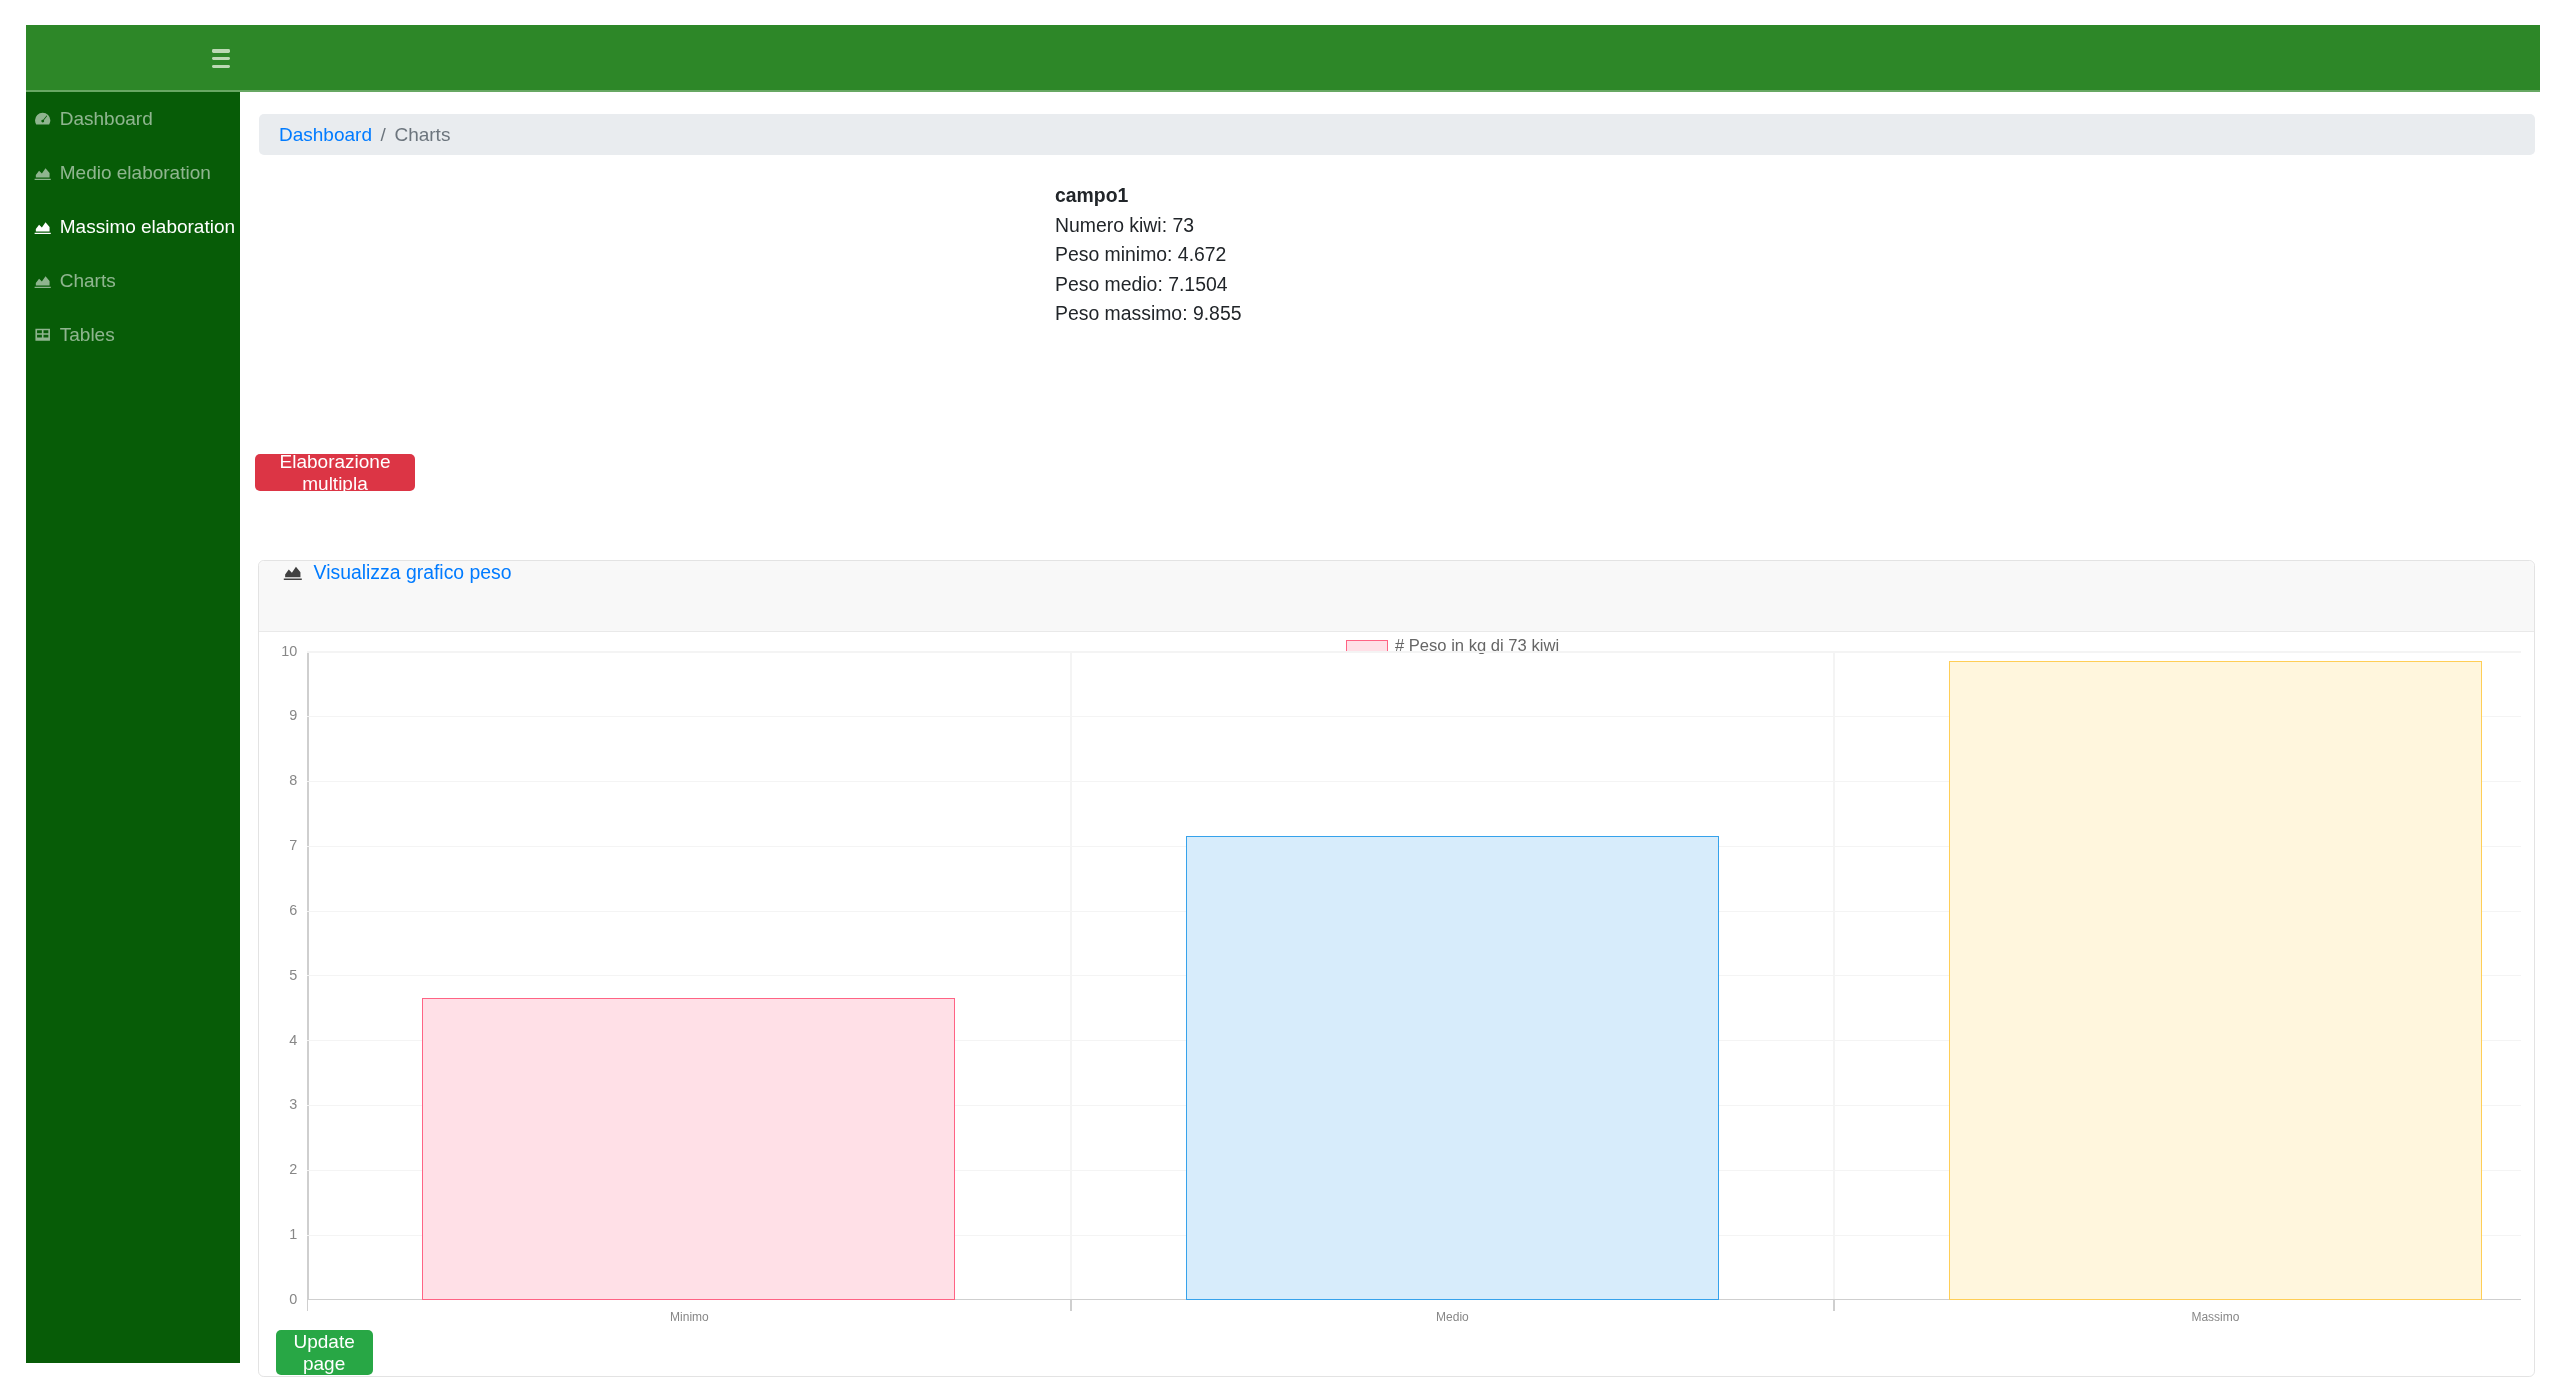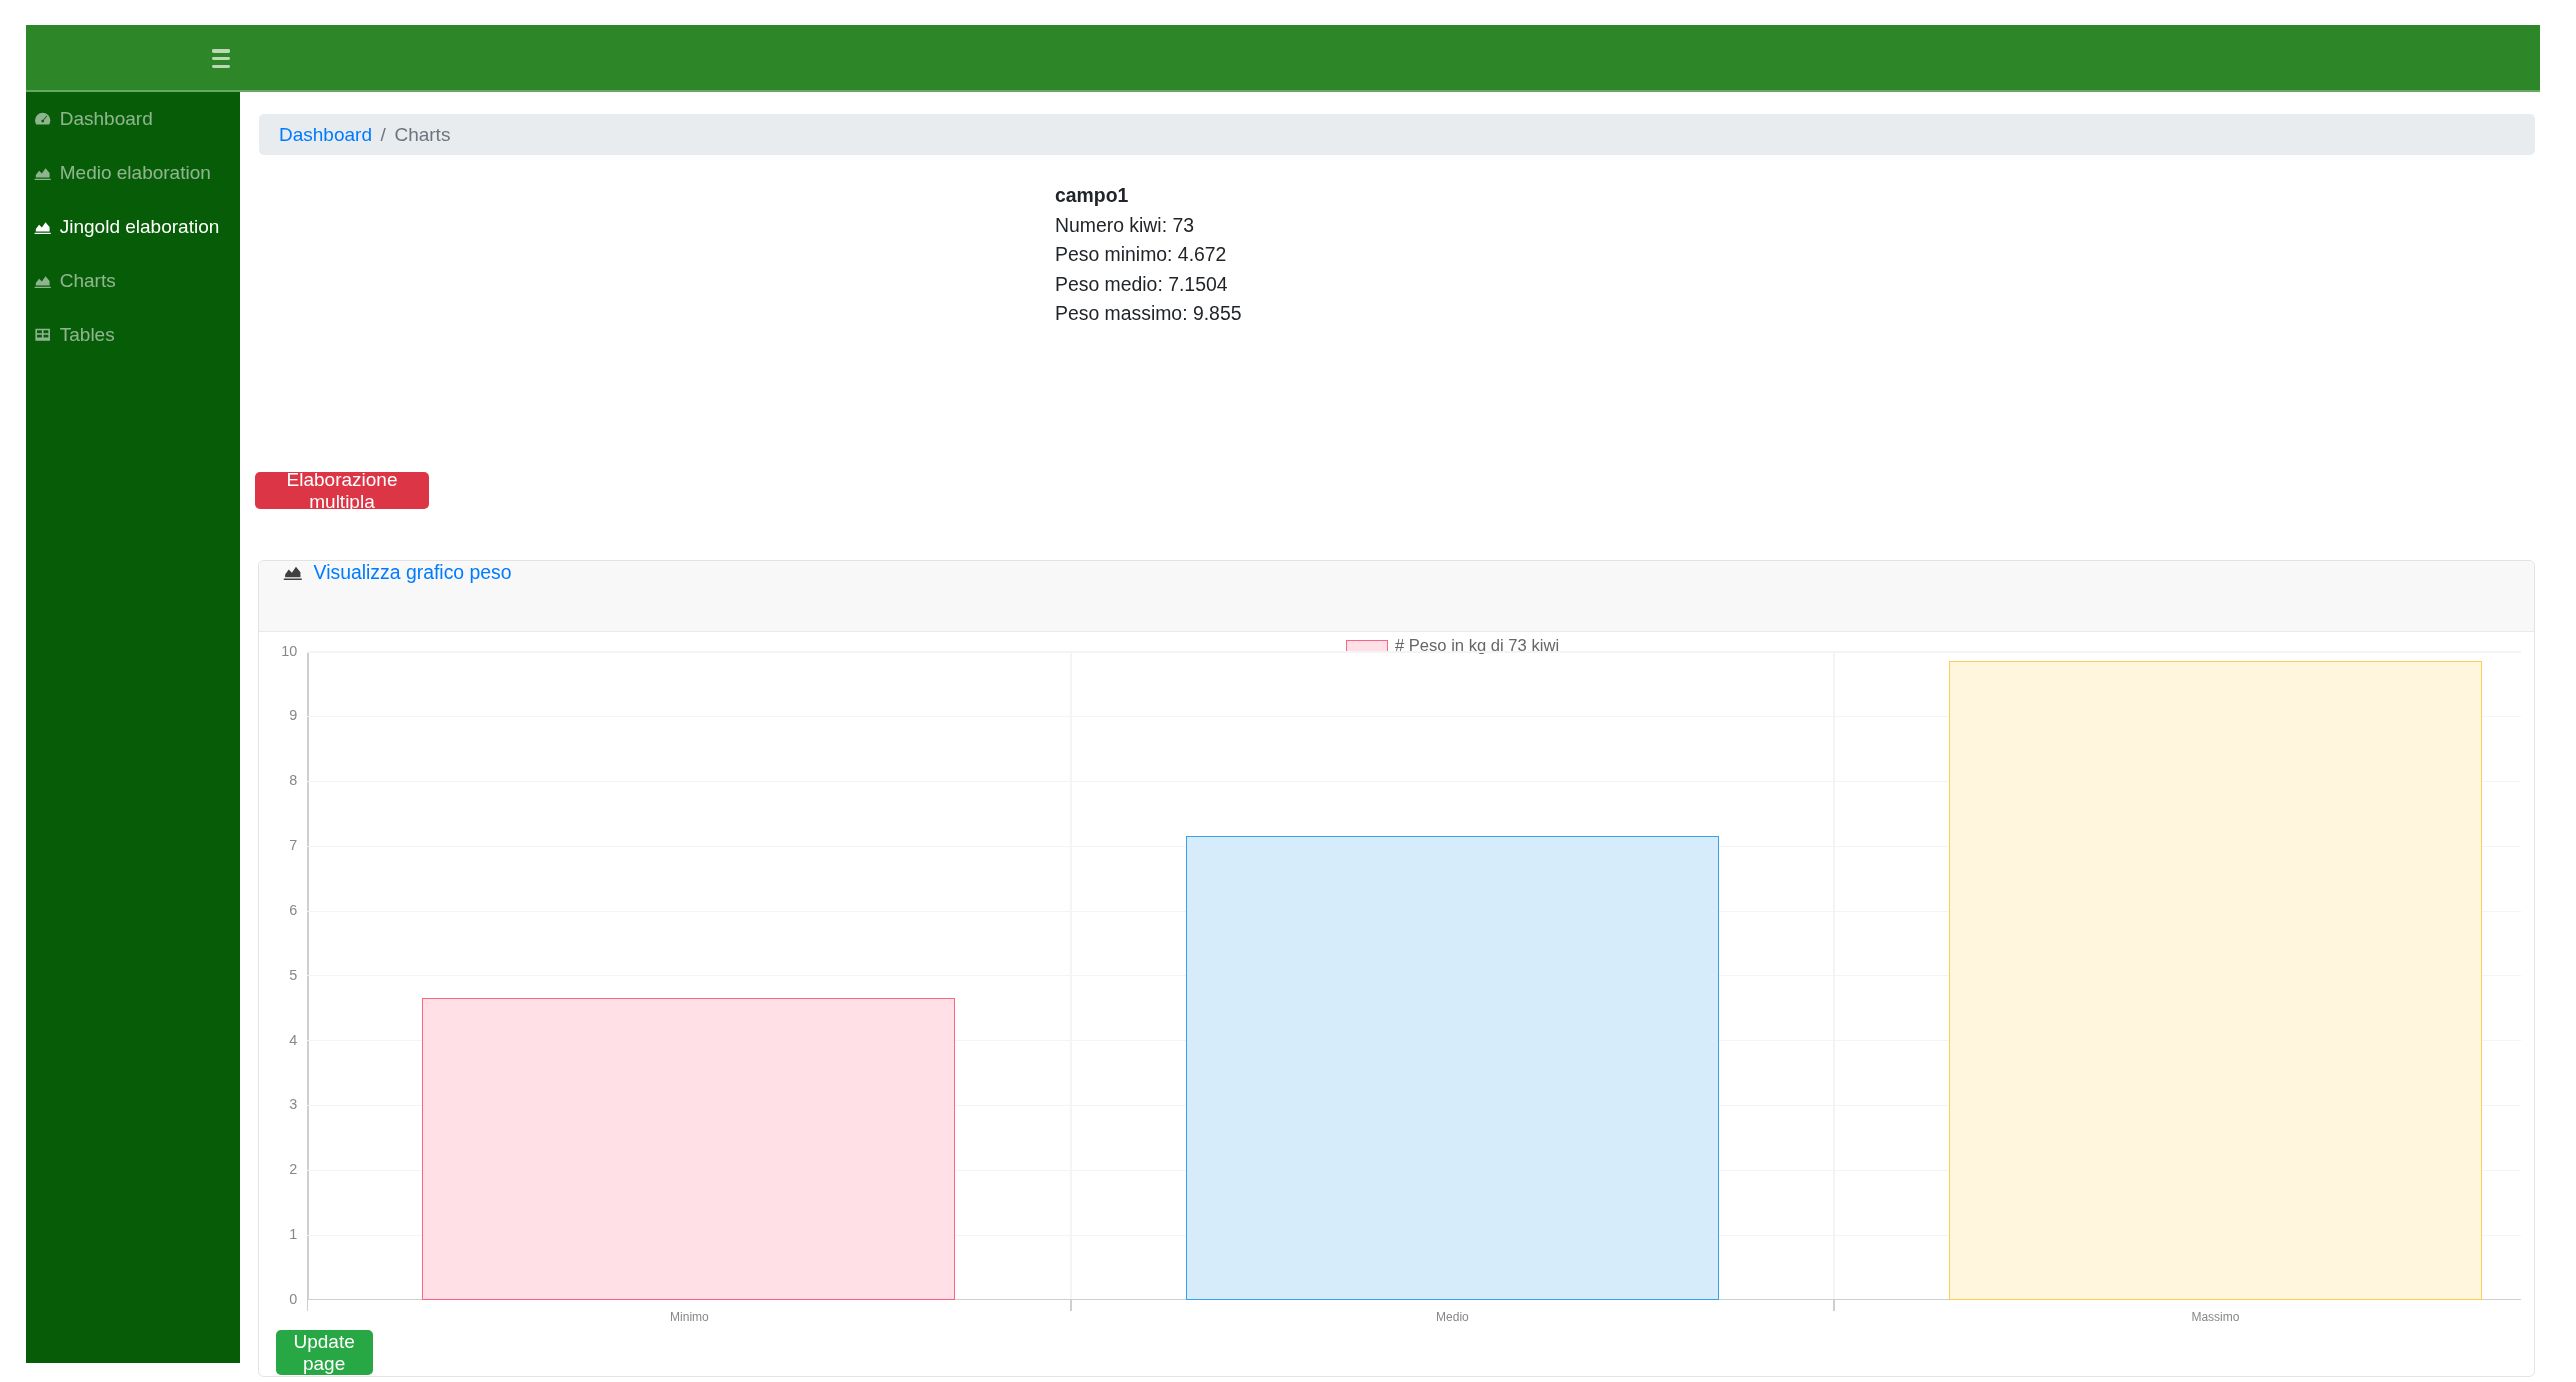--- a/index.html
+++ b/index.html
@@ -34,21 +34,21 @@
   .breadcrumb{position:absolute;left:19px;top:22px;width:2276px;height:41px;background:var(--crumbbg);border-radius:5px;display:flex;align-items:center;padding:0 20px;font-size:19px}
   .crumb-link{color:var(--link);cursor:pointer;text-decoration:none}
   .crumb-sep{color:var(--muted);margin:0 8.6px}
   .crumb-cur{color:var(--muted)}
 
   .stats{position:absolute;left:815px;top:89px;font-size:19.4px;line-height:29.5px;color:var(--text)}
   .stat-group{margin-bottom:35px}
   .stat-title{font-weight:bold}
 
   .btn{display:flex;align-items:center;justify-content:center;color:#fff;border:none;border-radius:5px;font-size:19px;font-family:"Liberation Sans",sans-serif;cursor:pointer}
-  .btn-danger{position:absolute;left:15px;top:380px;width:174px;height:37px;background:var(--danger)}
+  .btn-danger{position:absolute;left:15px;top:362px;width:160px;height:37px;background:var(--danger)}
   .btn-success{position:absolute;left:16.6px;top:696px;width:97px;height:45px;background:var(--success)}
 
   
   .card{position:absolute;left:18px;top:468px;width:2277px;height:817px;border:1.4px solid #e3e3e3;border-radius:5.8px;background:#fff}
   .card-header{position:absolute;left:0;top:0;width:100%;height:71px;background:#f8f8f8;border-bottom:1.4px solid #e9e9e9;border-radius:5.8px 5.8px 0 0;display:flex;align-items:flex-start;padding-left:23px}
   .panel-icon{width:21.6px;height:21.6px;color:#404040;margin-right:10px}
   .panel-icon svg{width:100%;height:100%;display:block}
   .panel-title{font-size:19.4px;color:var(--link);cursor:pointer}
   .card-body{position:absolute;left:0;top:73px;width:100%;height:742px}
 
@@ -96,21 +96,21 @@
             </svg>
           </span>
           <span>Medio elaboration</span>
         </div>
         <div class="side-item active">
           <span class="side-icon">
             <svg viewBox="0 0 24 24">
               <path fill="currentColor" d="M2 19.5h20V21H2zM3.5 18h17v-5.5l-5-6-4.5 6.5L7.5 9.5l-4 5.5z"></path>
             </svg>
           </span>
-          <span>Jingold elaboration</span>
+          <span>Massimo elaboration</span>
         </div>
         <div class="side-item">
           <span class="side-icon">
             <svg viewBox="0 0 24 24">
               <path fill="currentColor" d="M2 19.5h20V21H2zM3.5 18h17v-5.5l-5-6-4.5 6.5L7.5 9.5l-4 5.5z"></path>
             </svg>
           </span>
           <span>Charts</span>
         </div>
         <div class="side-item">

